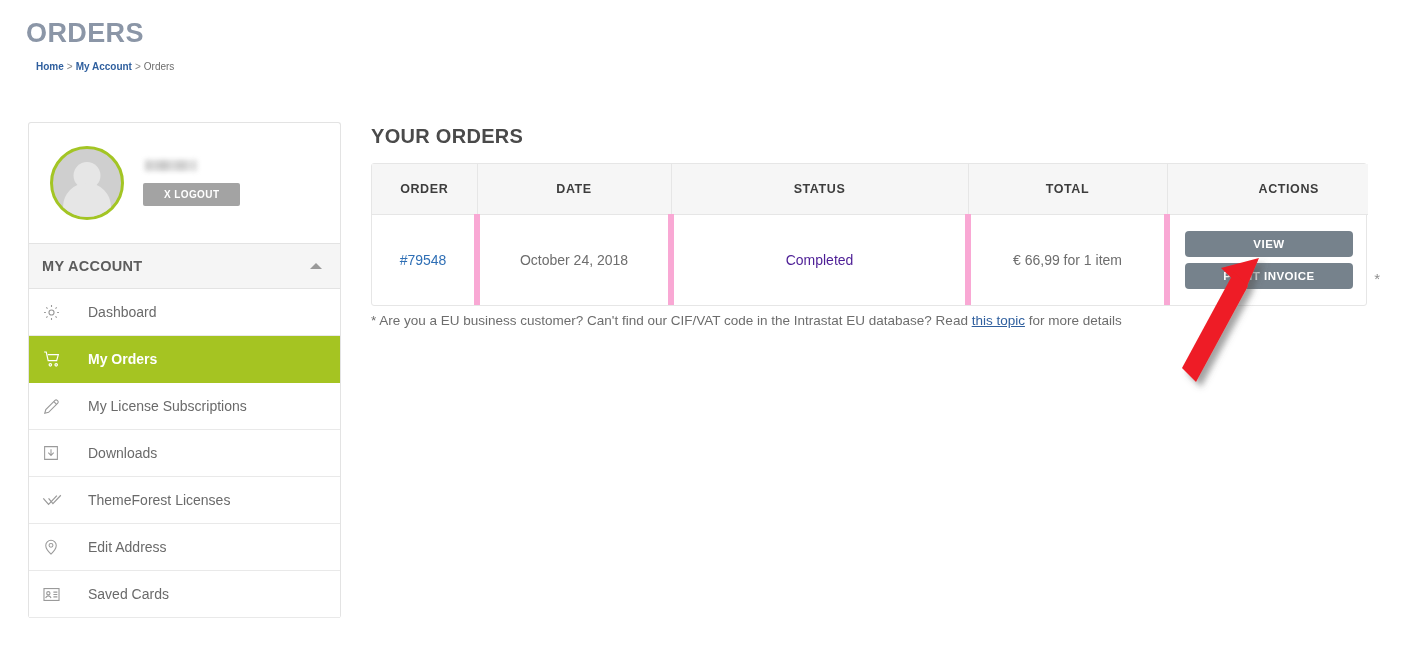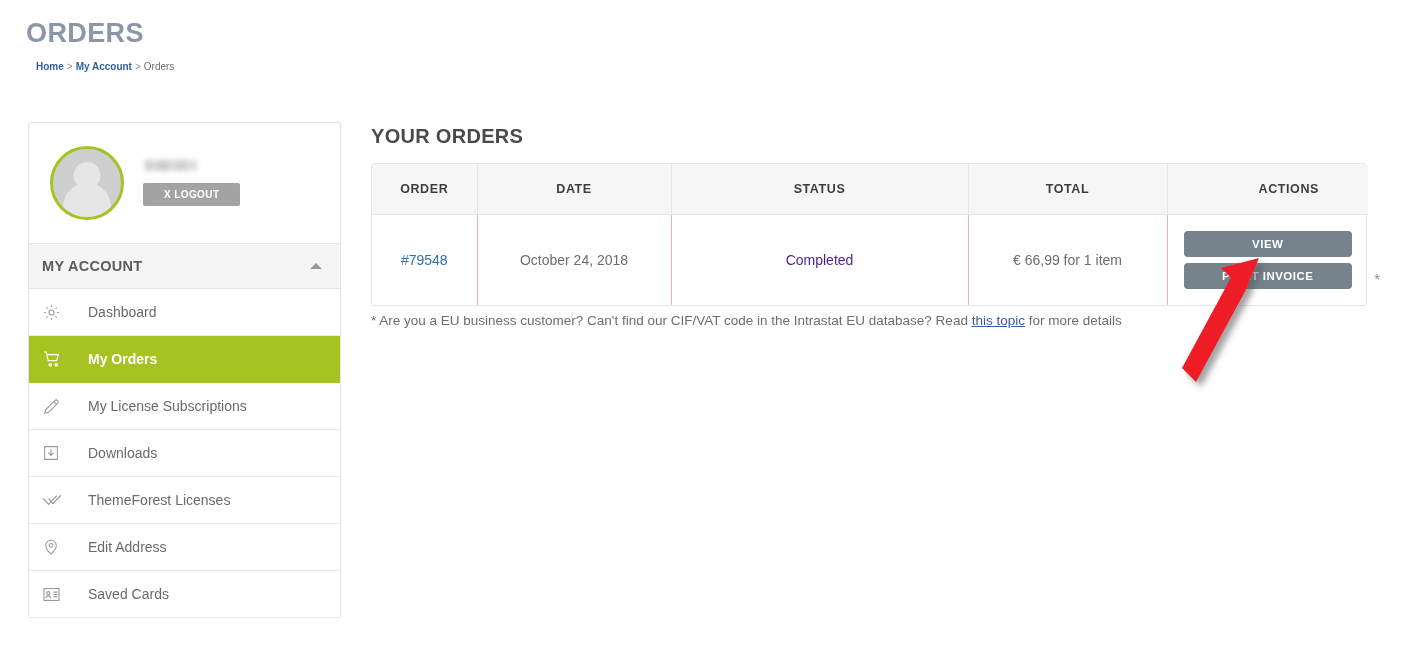--- a/index.html
+++ b/index.html
@@ -176,21 +176,21 @@
     font-weight: bold;
     color: #3d3d3d;
     letter-spacing: .6px;
     border-right: 1px solid #e6e6e6;
     border-bottom: 1px solid #e6e6e6;
     text-align: center;
   }
   .orders-table th:last-child { border-right: none; padding-left: 42px; }
   .orders-table td {
     height: 91px;
-    border-right: 1px solid #f9a8d4;
+    border-right: 6px solid #f9a8d4;
     text-align: center;
     font-size: 14px;
     color: #6d6d6d;
     vertical-align: middle;
   }
   .orders-table td:last-child { border-right: none; }
   .order-link { color: #2f6fb5; text-decoration: none; font-size: 14px; }
   .status-completed { color: #4c1d95; font-size: 14px; }
 
   .col-order { width: 105px; }

